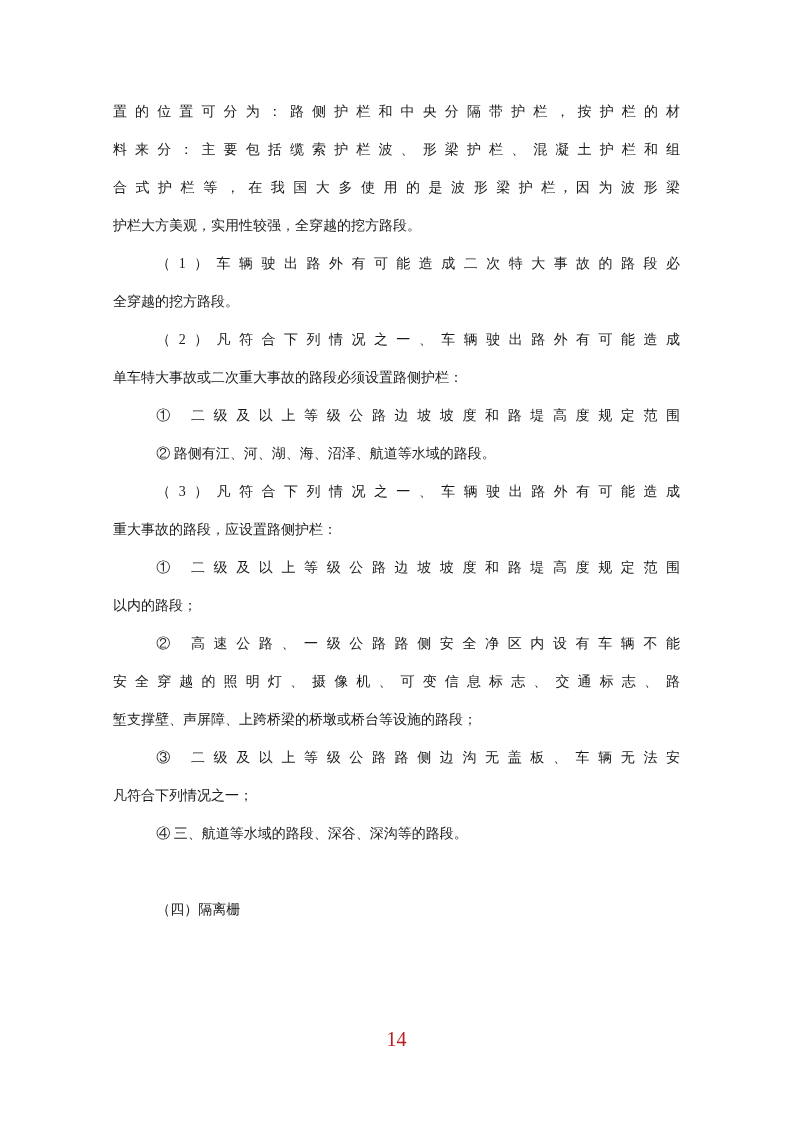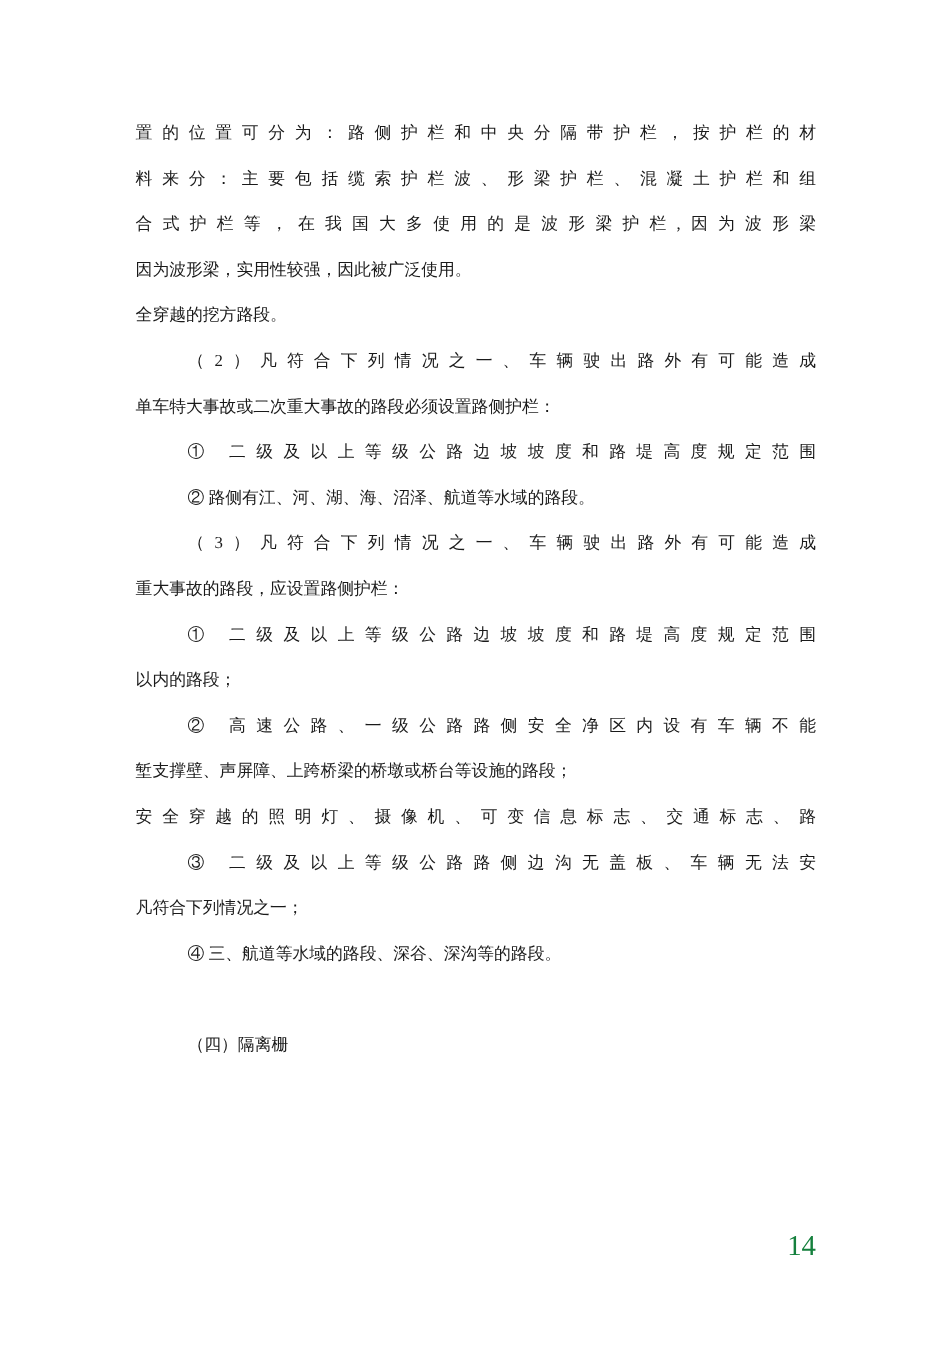--- a/index.html
+++ b/index.html
@@ -39,48 +39,49 @@
     padding-left: 43.2px;
   }
   .line.blank {
     
   }
   .page-number {
     position: absolute;
     left: 113px;
     top: 1024px;
     width: 567px;
-    text-align: right;
-    font-size: 24px;
+    text-align: center;
+    font-size: 20px;
     line-height: 30px;
     font-family: "Liberation Serif", serif;
-    color: #15803d;
+    color: #b91c1c;
   }
 </style>
 </head>
 <body>
 
 <div class="page">
   <div class="text-block">
       <div class="line fill">置的位置可分为：路侧护栏和中央分隔带护栏，按护栏的材</div>
       <div class="line fill">料来分：主要包括缆索护栏波、形梁护栏、混凝土护栏和组</div>
       <div class="line fill">合式护栏等，在我国大多使用的是波形梁护栏,因为波形梁</div>
-      <div class="line">因为波形梁，实用性较强，因此被广泛使用。</div>
+      <div class="line">护栏大方美观，实用性较强，全穿越的挖方路段。</div>
+      <div class="line ind fill">（1）车辆驶出路外有可能造成二次特大事故的路段必</div>
       <div class="line">全穿越的挖方路段。</div>
       <div class="line ind fill">（2）凡符合下列情况之一、车辆驶出路外有可能造成</div>
       <div class="line">单车特大事故或二次重大事故的路段必须设置路侧护栏：</div>
       <div class="line ind fill">① 二级及以上等级公路边坡坡度和路堤高度规定范围</div>
       <div class="line ind">② 路侧有江、河、湖、海、沼泽、航道等水域的路段。</div>
       <div class="line ind fill">（3）凡符合下列情况之一、车辆驶出路外有可能造成</div>
       <div class="line">重大事故的路段，应设置路侧护栏：</div>
       <div class="line ind fill">① 二级及以上等级公路边坡坡度和路堤高度规定范围</div>
       <div class="line">以内的路段；</div>
       <div class="line ind fill">② 高速公路、一级公路路侧安全净区内设有车辆不能</div>
+      <div class="line fill">安全穿越的照明灯、摄像机、可变信息标志、交通标志、路</div>
       <div class="line">堑支撑壁、声屏障、上跨桥梁的桥墩或桥台等设施的路段；</div>
-      <div class="line fill">安全穿越的照明灯、摄像机、可变信息标志、交通标志、路</div>
       <div class="line ind fill">③ 二级及以上等级公路路侧边沟无盖板、车辆无法安</div>
       <div class="line">凡符合下列情况之一；</div>
       <div class="line ind">④ 三、航道等水域的路段、深谷、深沟等的路段。</div>
       <div class="line blank"></div>
       <div class="line ind">（四）隔离栅</div>
     </div>
   <div class="page-number">14</div>
 </div>
 
 </body></html>

